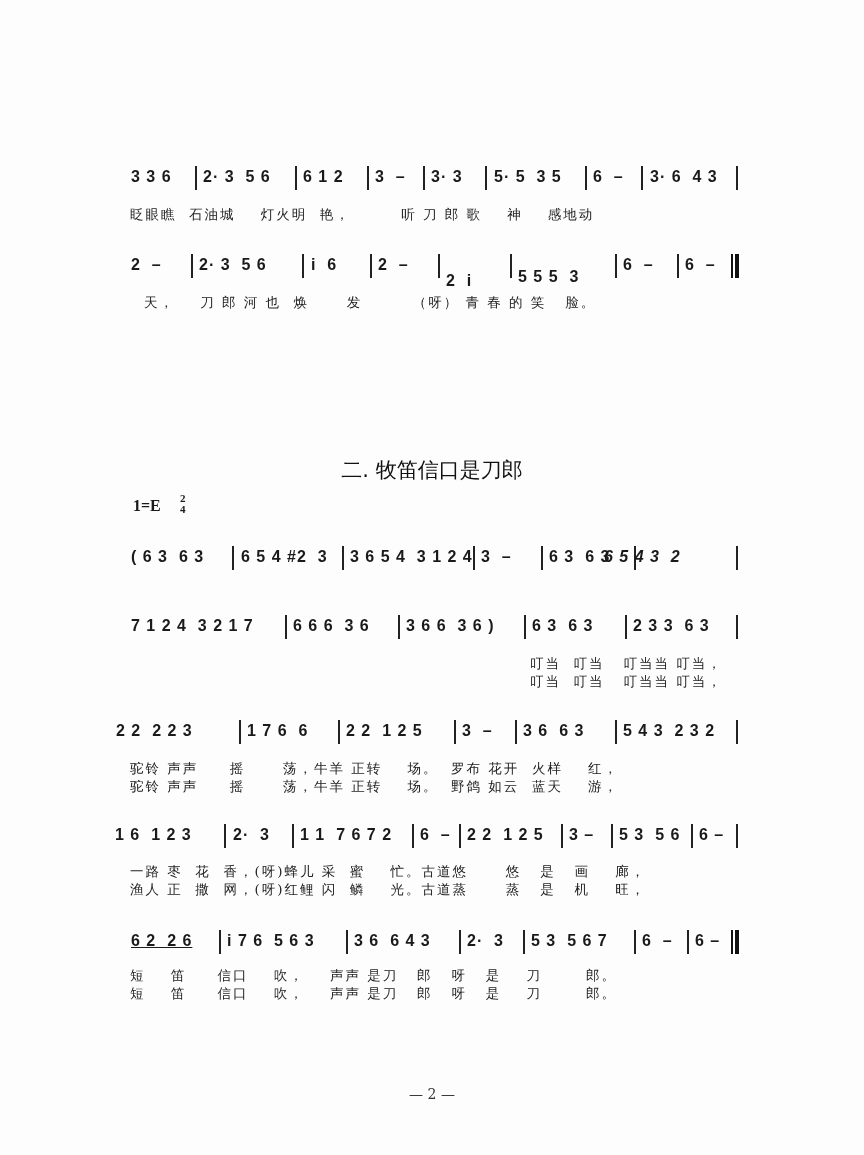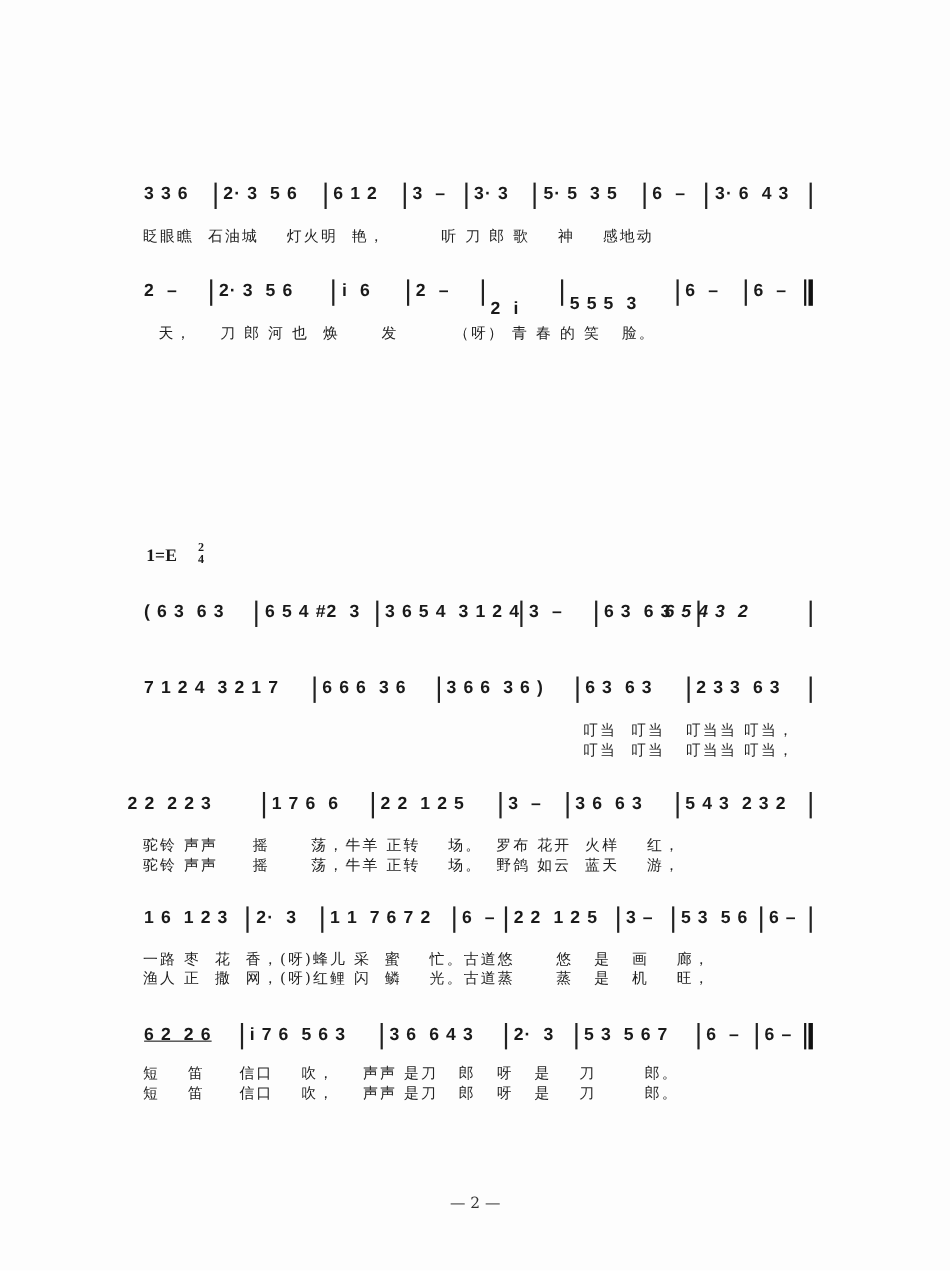--- a/index.html
+++ b/index.html
@@ -61,20 +61,21 @@
     <span class="notes" style="left:518px;top:256px;margin-top:12px;">5 5 5  3</span>
     <div class="bar" style="left:615px;top:254px;"></div>
     <span class="notes" style="left:623px;top:256px;">6  –</span>
     <div class="bar" style="left:677px;top:254px;"></div>
     <span class="notes" style="left:685px;top:256px;">6  –</span>
     <div class="final-thin" style="left:731px;top:254px;"></div>
     <div class="final" style="left:735px;top:254px;"></div>
     <span class="lyric" style="left:144px;top:294px;">天，    刀 郎 河 也  焕      发        （呀） 青 春 的 笑   脸。</span>
   </div>
 
+  <div class="title">二. 牧笛信口是刀郎</div>
   <span class="key">1=E</span>
   <div class="timesig">
     <div>2</div>
     <div>4</div>
   </div>
 
   <div>
     <span class="notes" style="left:131px;top:548px;">( 6 3  6 3</span>
     <div class="bar" style="left:232px;top:546px;"></div>
     <span class="notes" style="left:241px;top:548px;">6 5 4 #2  3</span>
@@ -115,21 +116,21 @@
     <div class="bar" style="left:515px;top:720px;"></div>
     <span class="notes" style="left:523px;top:722px;">3 6  6 3</span>
     <div class="bar" style="left:615px;top:720px;"></div>
     <span class="notes" style="left:623px;top:722px;">5 4 3  2 3 2</span>
     <div class="bar" style="left:736px;top:720px;"></div>
     <span class="lyric" style="left:130px;top:760px;">驼铃 声声     摇      荡，牛羊 正转    场。  罗布 花开  火样    红，</span>
     <span class="lyric" style="left:130px;top:778px;">驼铃 声声     摇      荡，牛羊 正转    场。  野鸽 如云  蓝天    游，</span>
   </div>
 
   <div>
-    <span class="notes" style="left:131px;top:826px;">1 6  1 2 3</span>
+    <span class="notes" style="left:115px;top:826px;">1 6  1 2 3</span>
     <div class="bar" style="left:224px;top:824px;"></div>
     <span class="notes" style="left:233px;top:826px;">2·  3</span>
     <div class="bar" style="left:292px;top:824px;"></div>
     <span class="notes" style="left:300px;top:826px;">1 1  7 6 7 2</span>
     <div class="bar" style="left:412px;top:824px;"></div>
     <span class="notes" style="left:420px;top:826px;">6  –</span>
     <div class="bar" style="left:459px;top:824px;"></div>
     <span class="notes" style="left:467px;top:826px;">2 2  1 2 5</span>
     <div class="bar" style="left:561px;top:824px;"></div>
     <span class="notes" style="left:569px;top:826px;">3 –</span>

